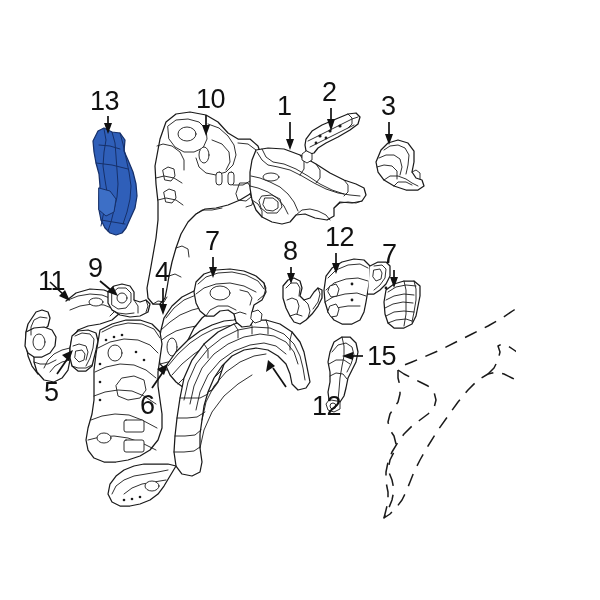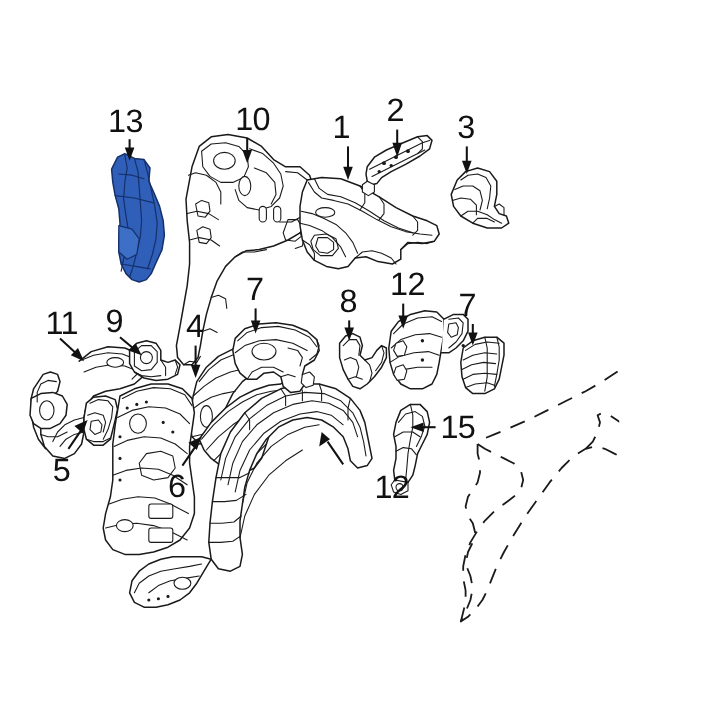--- a/index.html
+++ b/index.html
@@ -414,21 +414,21 @@
       <polygon class="arrowhead" points="268,360 266,372 275,366"></polygon>
     </g>
 
   </svg>
 
   <div class="callout-label" style="left:90px; top:88px;">13</div>
   <div class="callout-label" style="left:196px; top:86px;">10</div>
   <div class="callout-label" style="left:277px; top:93px;">1</div>
   <div class="callout-label" style="left:322px; top:79px;">2</div>
   <div class="callout-label" style="left:381px; top:93px;">3</div>
-  <div class="callout-label" style="left:38px;  top:256px;">11</div>
+  <div class="callout-label" style="left:38px;  top:268px;">11</div>
   <div class="callout-label" style="left:88px;  top:255px;">9</div>
   <div class="callout-label" style="left:155px; top:259px;">4</div>
   <div class="callout-label" style="left:205px; top:228px;">7</div>
   <div class="callout-label" style="left:283px; top:238px;">8</div>
   <div class="callout-label" style="left:325px; top:224px;">12</div>
   <div class="callout-label" style="left:382px; top:241px;">7</div>
   <div class="callout-label" style="left:44px;  top:379px;">5</div>
   <div class="callout-label" style="left:140px; top:392px;">6</div>
   <div class="callout-label" style="left:272px; top:393px;margin-left:40px;">12</div>
   <div class="callout-label" style="left:367px; top:343px;text-align:center;">15</div>

